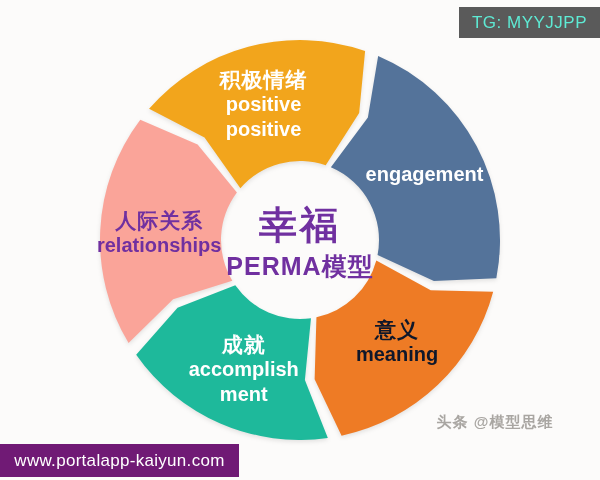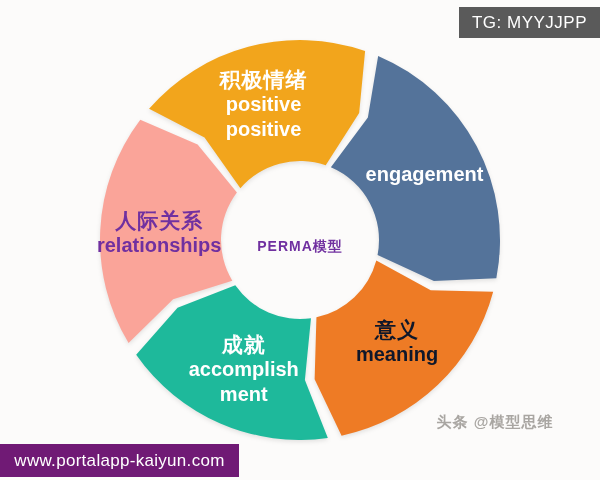--- a/index.html
+++ b/index.html
@@ -15,21 +15,21 @@
     position:absolute;transform:translate(-50%,-50%);
     text-align:center;font-weight:bold;line-height:25px;white-space:nowrap;
   }
   .seg-label .cn{font-size:21px;letter-spacing:1px;}
   .seg-label .en{font-size:20px;}
   .center-label{
     position:absolute;left:300px;top:244px;transform:translate(-50%,-50%);
     text-align:center;white-space:nowrap;
   }
   .center-title{font-size:38px;font-weight:bold;letter-spacing:3px;line-height:40px;}
-  .center-subtitle{font-size:14px;font-weight:bold;margin-top:5px;letter-spacing:1px;}
+  .center-subtitle{font-size:25px;font-weight:bold;margin-top:5px;letter-spacing:1px;}
   .tg-badge{
     position:absolute;top:7px;right:0;width:141px;height:31px;
     display:flex;align-items:center;justify-content:center;
     font-size:17px;letter-spacing:0.5px;
   }
   .site-bar{
     position:absolute;left:0;bottom:3px;width:239px;height:33px;
     display:flex;align-items:center;justify-content:center;
     font-size:17px;letter-spacing:0.3px;
   }
@@ -68,24 +68,25 @@
         <div class="en">accomplish</div>
         <div class="en">ment</div>
       </div>
       <div class="seg-label" style="left: 159.193px; top: 232.621px; color: rgb(112, 48, 160);">
         <div class="cn">人际关系</div>
         <div class="en">relationships</div>
       </div>
     </div>
 
   <div class="center-label" style="color: rgb(112, 48, 160);">
+    <div class="center-title">幸福</div>
     <div class="center-subtitle">PERMA模型</div>
   </div>
 
-  <div class="tg-badge" style="background: rgb(90, 90, 90); color: #ffffff;">
+  <div class="tg-badge" style="background: rgb(90, 90, 90); color: #5eead4;">
     <span>TG: MYYJJPP</span>
   </div>
 
   <div class="site-bar" style="background: #701a75; color: rgb(255, 255, 255);">
     <span>www.portalapp-kaiyun.com</span>
   </div>
 
   <div class="credit" style="color: rgb(169, 166, 162);">头条 @模型思维</div>
 </div>
 

